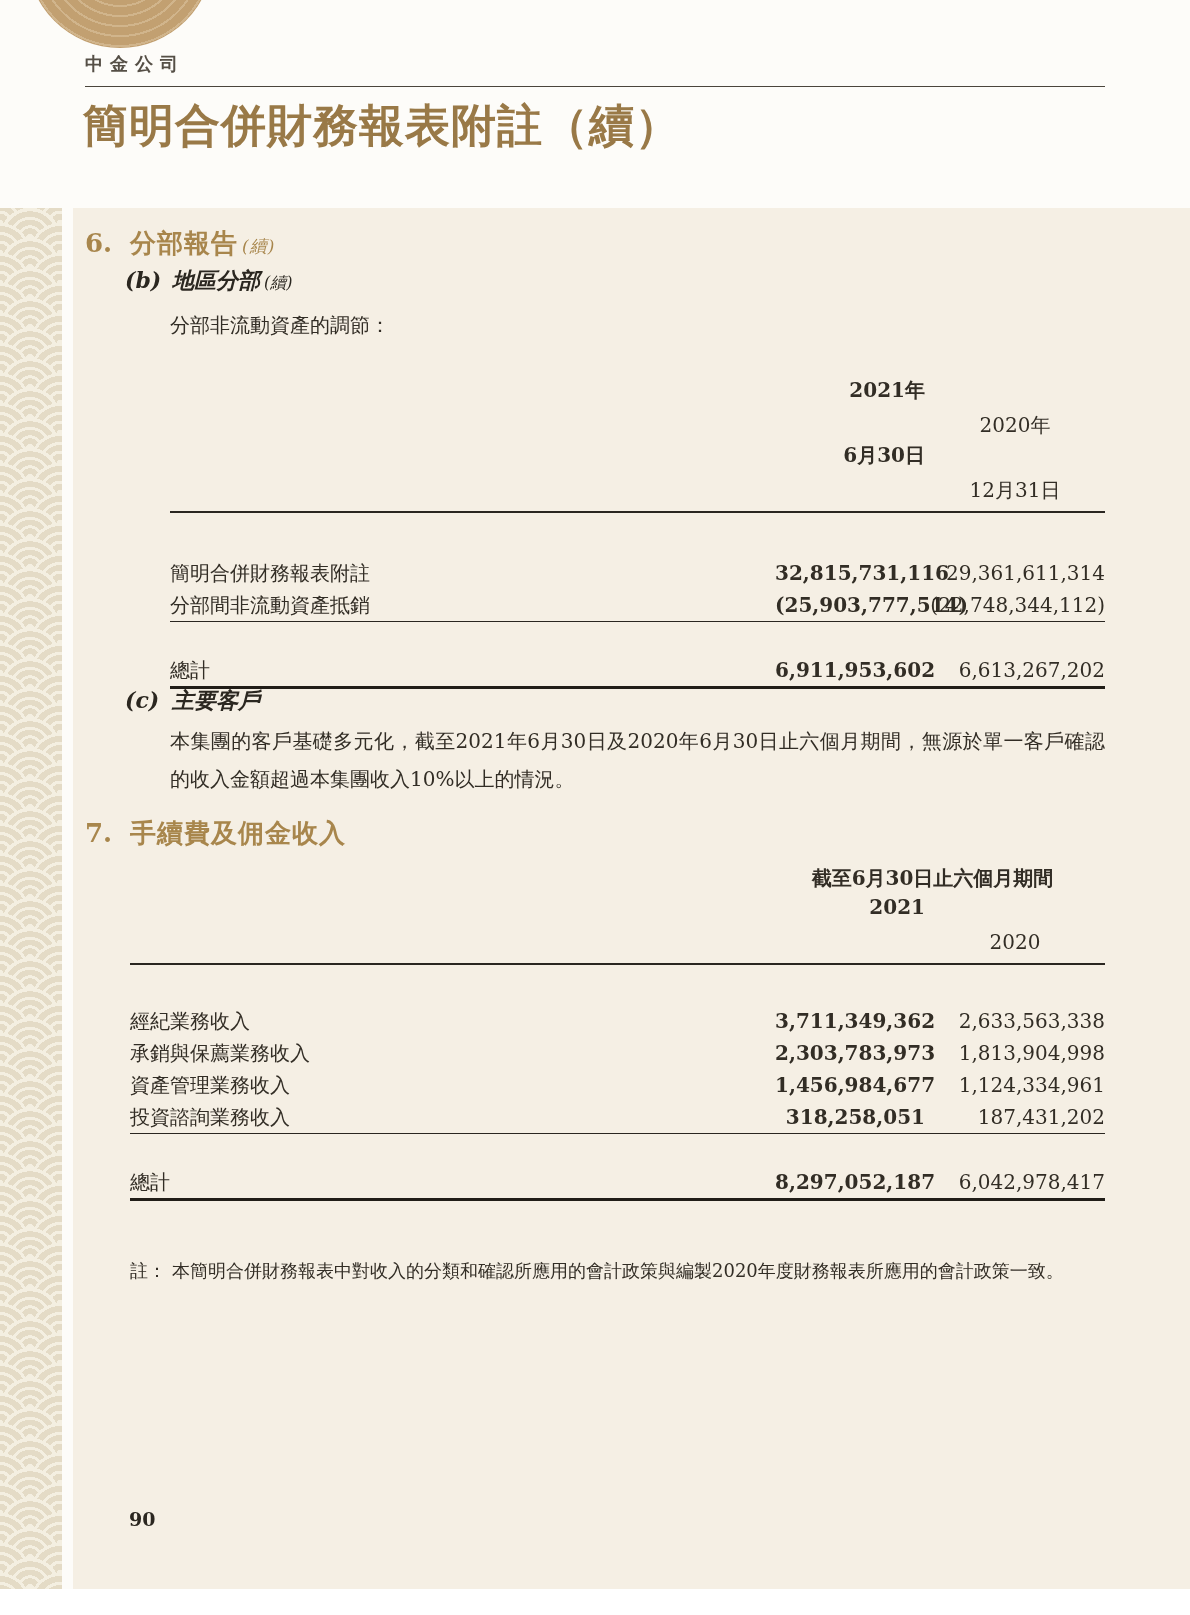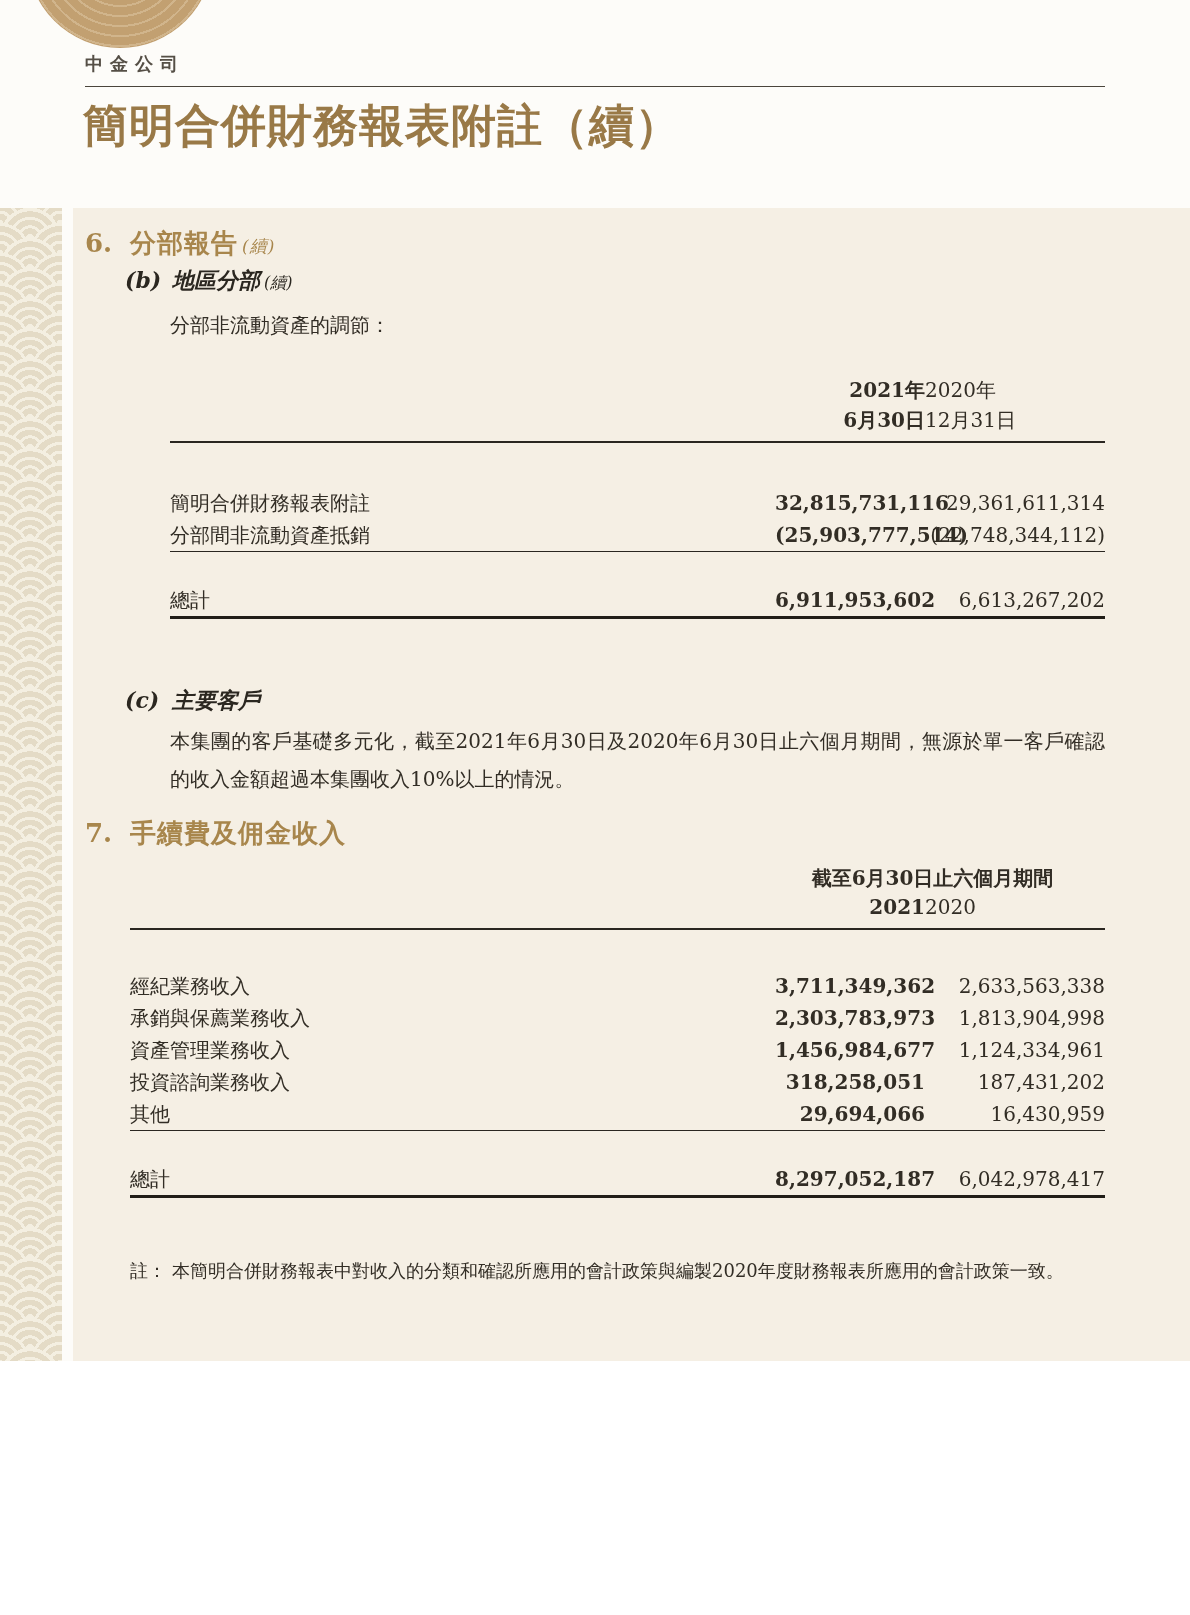--- a/index.html
+++ b/index.html
@@ -1,18 +1,18 @@
 <!DOCTYPE html>
 <html><head>
 <meta charset="utf-8">
 <style>
   * { margin:0; padding:0; box-sizing:border-box; }
   html,body { background:#ffffff; }
   .page {
-    position:relative; width:1190px; height:1361px; overflow:hidden;
+    position:relative; width:1190px; height:1589px; overflow:hidden;
     background:#b91c1c; color:#2e2a23;
     font-family:"DejaVu Serif","Liberation Serif",serif;
   }
   
   .top-band { position:absolute; left:0; top:0; width:100%; height:208px; background:#fdfcf9; }
   .logo-circle {
     position:absolute; left:27px; top:-138px; width:186px; height:186px; border-radius:50%;
     background-color:#c2a071;
     background-image:repeating-radial-gradient(circle at 50% 50%,
       rgba(236,219,190,0.35) 0 2px, rgba(194,160,113,0) 2px 10px);
@@ -56,21 +56,21 @@
   .t-group { font-weight:700; text-align:center; line-height:26px; }
   .t1 .t-group { margin-left:595px; width:340px; padding-bottom:4px; border-bottom:1px solid #2a2620; }
   .t2 .t-group { margin-left:auto; width:345px; line-height:28px; }
   .t-row { display:flex; line-height:32px; }
   .t-row .lbl { flex:1; text-align:left; }
   .t-row .c1 { width:150px; text-align:right; font-weight:700; }
   .t-row .c2 { width:180px; text-align:right; }
   .t-colrow { display:flex; line-height:30px; }
   .t-colrow .lbl { flex:1; }
   .t-colrow .c1 { width:150px; text-align:right; font-weight:700; }
-  .t-colrow .c2 { width:180px; text-align:left; }
+  .t-colrow .c2 { width:180px; text-align:center;margin-top:35px; }
   .head-close { padding-bottom:6px; border-bottom:2px solid #2a2620; }
   .mid-rule { height:1px; background:#2a2620; }
   .bottom-rule { height:3px; background:#211d17; }
   .sp44 { height:44px; } .sp40 { height:40px; } .sp32 { height:32px; }
 
   .body-para { position:absolute; font-size:20px; line-height:38px; text-align:justify;
     color:#322d25; }
   .note-row { position:absolute; display:flex; font-size:18px; line-height:26px; color:#322d25; }
   .note-row .note-lbl { width:42px; flex:none; }
   .page-number { position:absolute; font-size:19px; font-weight:700; color:#2b2720; }
@@ -169,25 +169,20 @@
       <div class="t-row">
         <span class="lbl">資產管理業務收入</span>
         <span class="c1">1,456,984,677</span>
         <span class="c2">1,124,334,961</span>
       </div>
       <div class="t-row">
         <span class="lbl">投資諮詢業務收入</span>
         <span class="c1">318,258,051</span>
         <span class="c2">187,431,202</span>
       </div>
-      <div class="t-row">
-        <span class="lbl">其他</span>
-        <span class="c1">29,694,066</span>
-        <span class="c2">16,430,959</span>
-      </div>
       <div class="mid-rule"></div>
       <div class="sp32"></div>
       <div class="t-row">
         <span class="lbl">總計</span>
         <span class="c1">8,297,052,187</span>
         <span class="c2">6,042,978,417</span>
       </div>
       <div class="bottom-rule"></div>
     </div>
 

